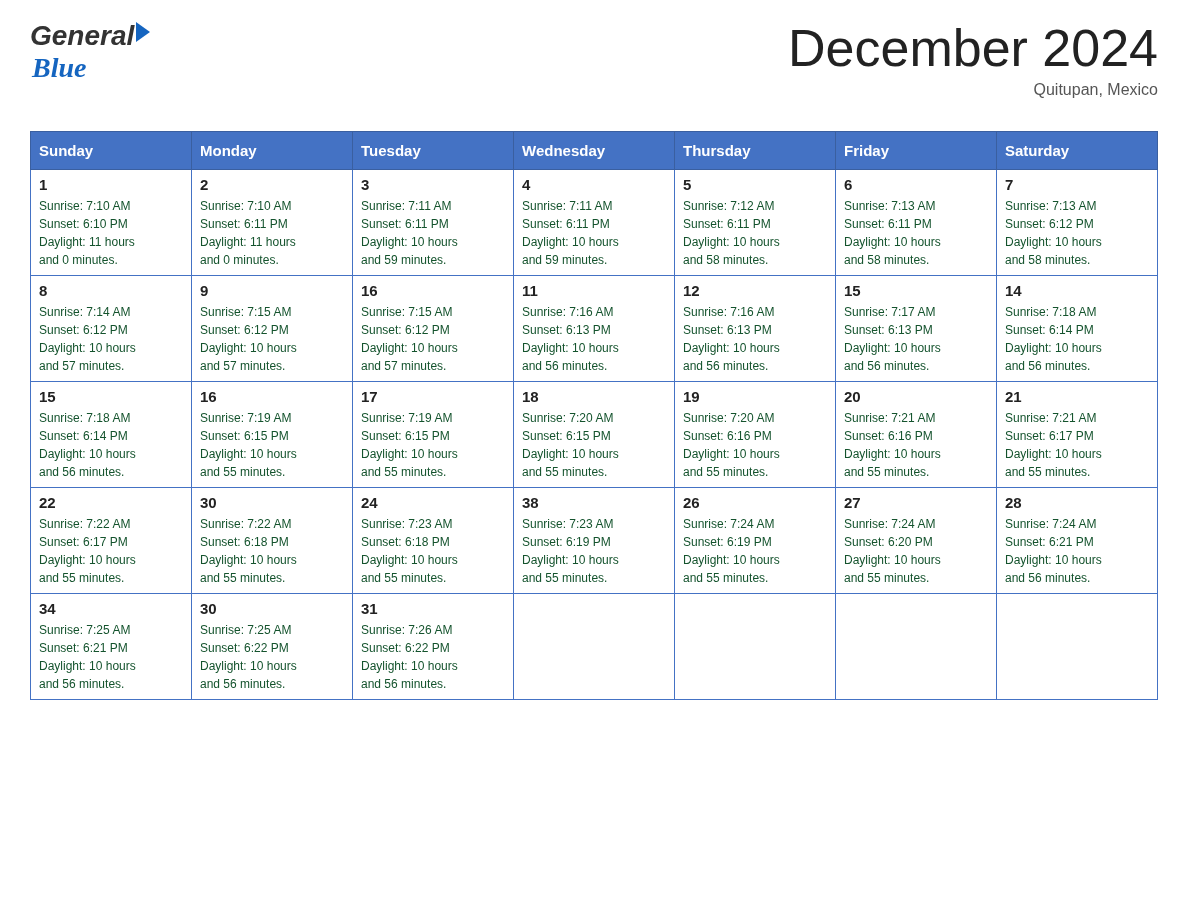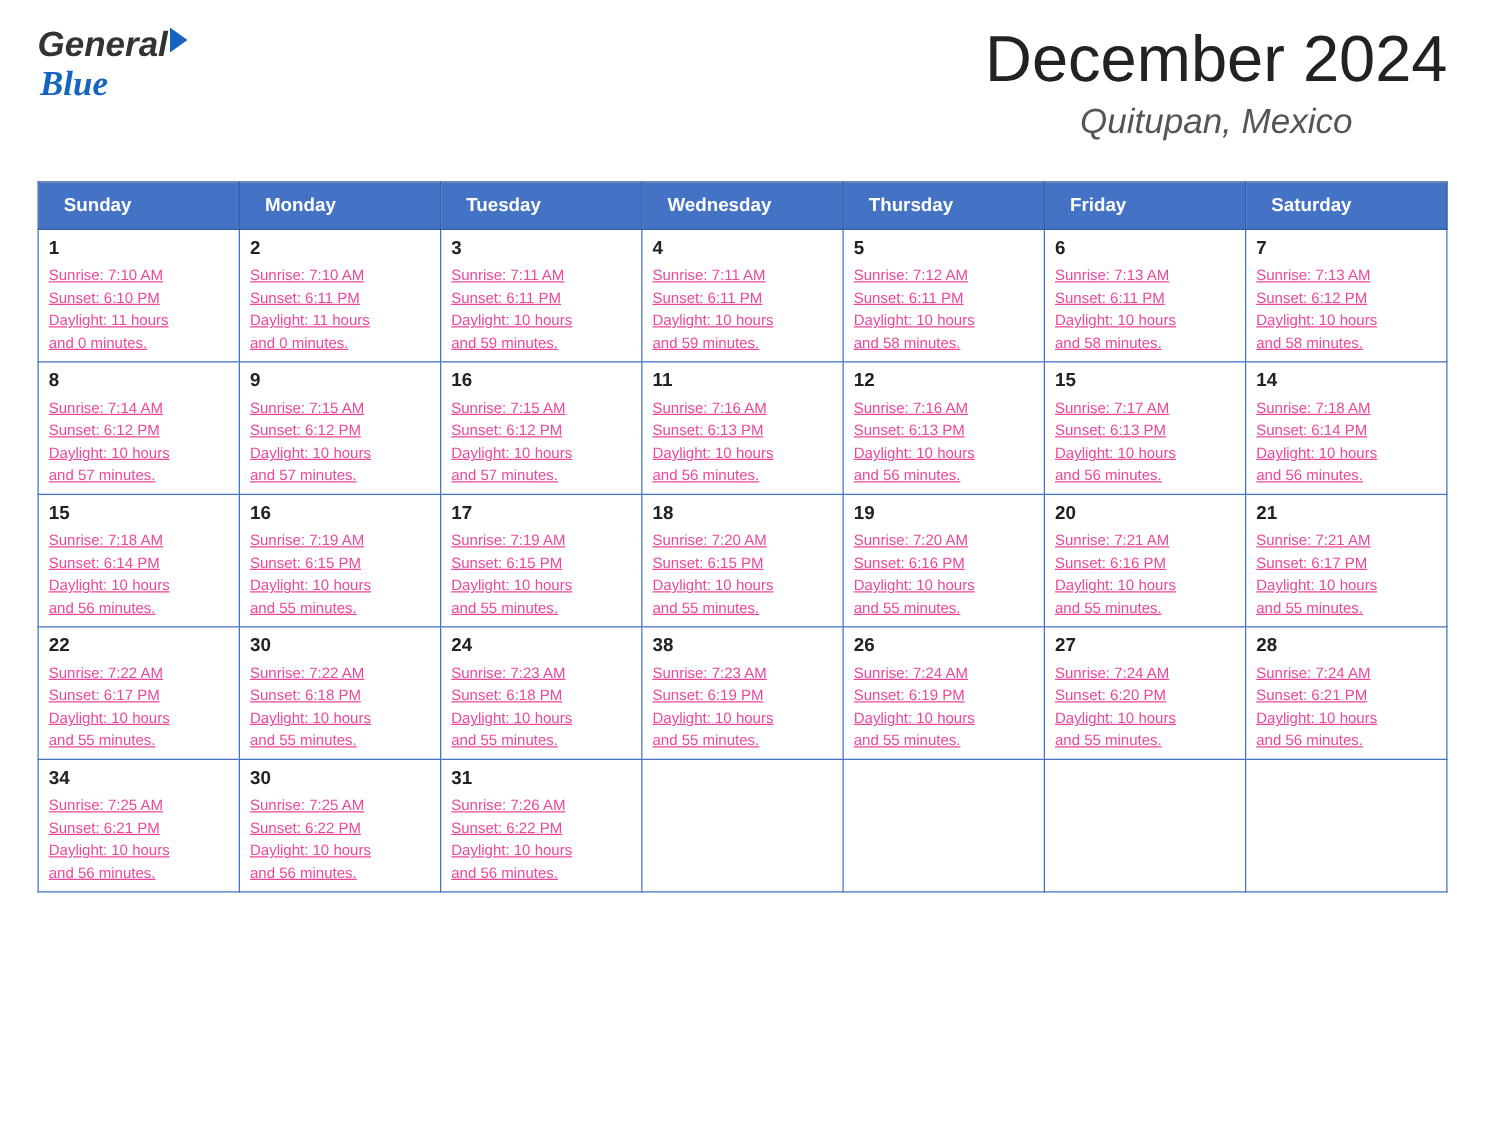--- a/index.html
+++ b/index.html
@@ -41,67 +41,65 @@
     }
     .logo-line2 {
       font-size: 28px;
       font-weight: bold;
       color: #1565c0;
       font-style: italic;
       margin-left: 2px;
       font-family: Liberation Serif, serif;
     }
     .title-section {
-      text-align: center;
+      text-align: right;
     }
     .month-title {
       font-size: 52px;
       font-weight: normal;
       color: #222;
       line-height: 1.1;
     }
     .location {
-      font-size: 28px;
+      font-size: 16px;
       color: #555;
       margin-top: 4px;
-      font-style: italic;
     }
     .calendar {
       width: 100%;
       border-collapse: collapse;
       border: 1px solid #4472c4;
     }
     .calendar th {
       background-color: #4472c4;
       color: #fff;
       font-size: 15px;
       font-weight: bold;
-      padding: 10px 20px;
+      padding: 10px 8px;
       text-align: left;
       border: 1px solid #3a5fa0;
     }
     .calendar td {
       border: 1px solid #4472c4;
       vertical-align: top;
       padding: 6px 8px;
       width: calc(100% / 7);
       min-height: 100px;
     }
     .day-number {
       font-size: 15px;
       font-weight: bold;
       color: #222;
       display: block;
       margin-bottom: 4px;
     }
     .day-info {
       font-size: 12px;
-      color: #ec4899;
+      color: #14532d;
       line-height: 1.5;
-      text-decoration: underline;
     }
     .empty-cell {
       background: #fff;
     }
   </style>
 </head>
 <body>
 
 <div class="header">
   <div class="logo-container">

